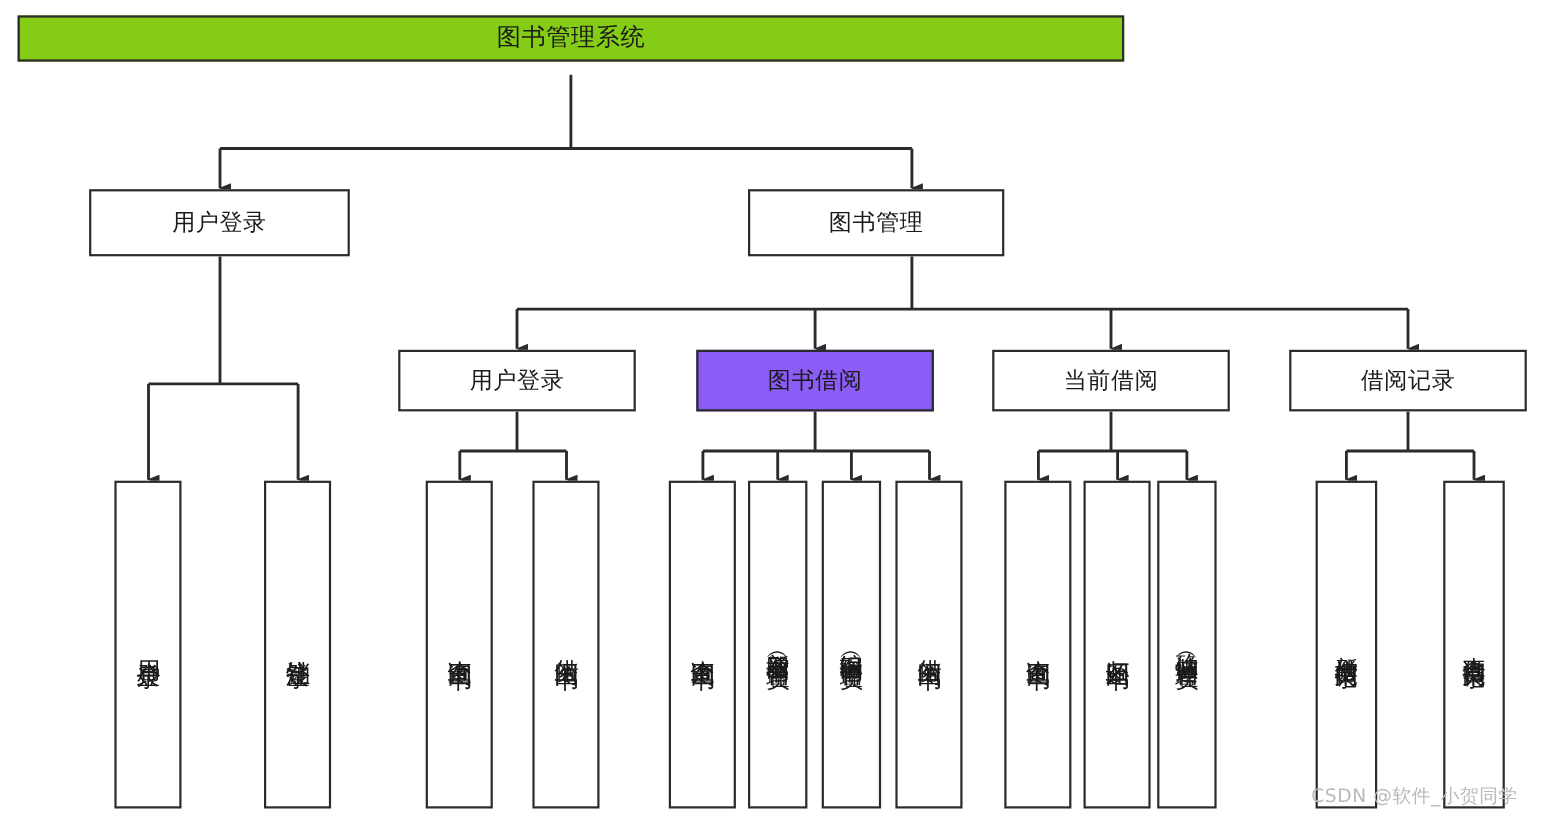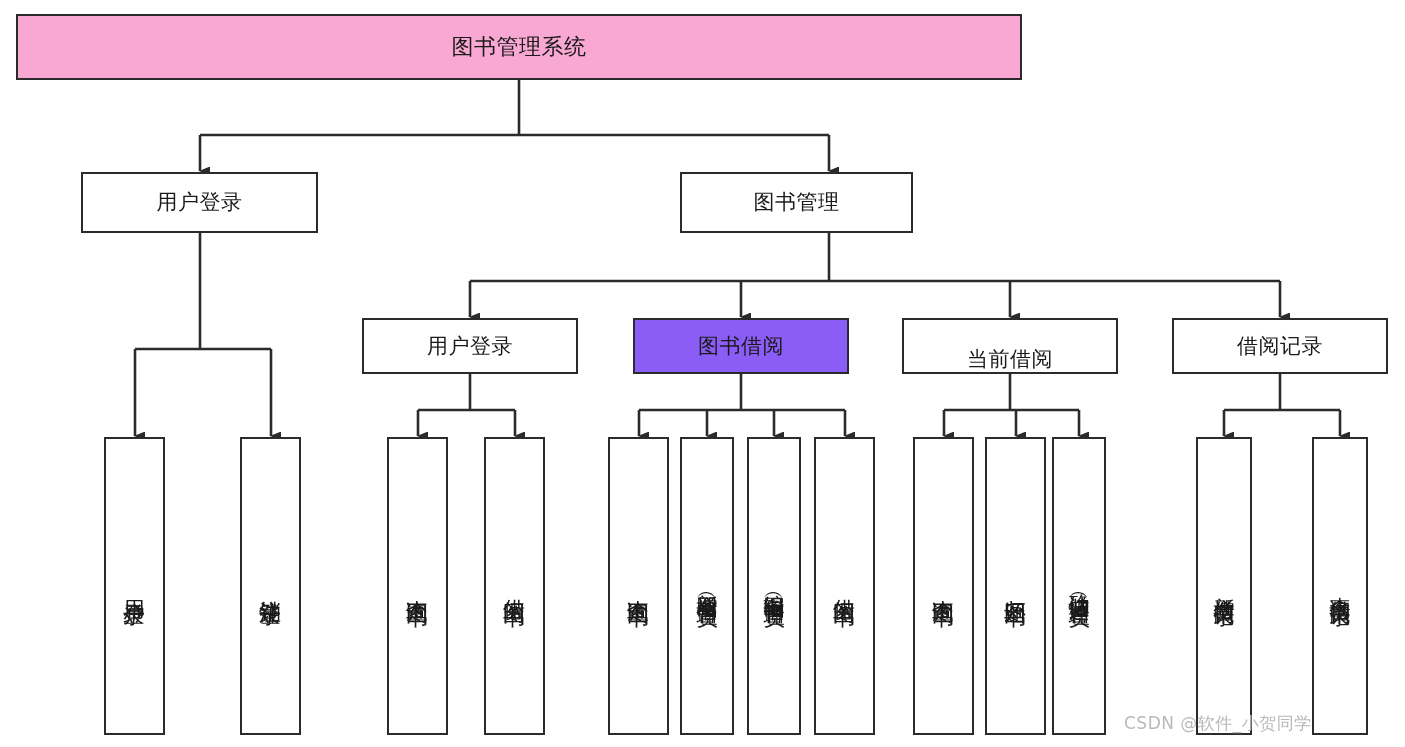--- a/index.html
+++ b/index.html
@@ -118,36 +118,36 @@
         <path d="M 1016 410 L 1016 436" marker-end="url(#arrowhead)"></path>
         <path d="M 1079 410 L 1079 436" marker-end="url(#arrowhead)"></path>
         <path d="M 1280 374 L 1280 410"></path>
         <path d="M 1224 410 L 1340 410"></path>
         <path d="M 1224 410 L 1224 436" marker-end="url(#arrowhead)"></path>
         <path d="M 1340 410 L 1340 436" marker-end="url(#arrowhead)"></path>
       </g>
   </svg>
 
   <div id="nodes-layer">
-      <div class="node h root" style="left: 16px; top: 14px; width: 1006px; height: 66px; border-color: rgb(43, 43, 43); background: #f9a8d4;">
+      <div class="node h root" style="left: 16px; top: 14px; width: 1006px; height: 42px; border-color: rgb(43, 43, 43); background: #84cc16;">
         <span class="node-label">图书管理系统</span>
       </div>
       <div class="node h" style="left: 81px; top: 172px; width: 237px; height: 61px; border-color: rgb(43, 43, 43); background: rgb(255, 255, 255);">
         <span class="node-label">用户登录</span>
       </div>
       <div class="node h" style="left: 680px; top: 172px; width: 233px; height: 61px; border-color: rgb(43, 43, 43); background: rgb(255, 255, 255);">
         <span class="node-label">图书管理</span>
       </div>
       <div class="node h" style="left: 362px; top: 318px; width: 216px; height: 56px; border-color: rgb(43, 43, 43); background: rgb(255, 255, 255);">
         <span class="node-label">用户登录</span>
       </div>
       <div class="node h" style="left: 633px; top: 318px; width: 216px; height: 56px; border-color: rgb(43, 43, 43); background: #8b5cf6;">
         <span class="node-label">图书借阅</span>
       </div>
-      <div class="node h" style="left: 902px; top: 318px; width: 216px; height: 56px; border-color: rgb(43, 43, 43); background: rgb(255, 255, 255); align-items: flex-end;">
+      <div class="node h" style="left: 902px; top: 318px; width: 216px; height: 56px; border-color: rgb(43, 43, 43); background: rgb(255, 255, 255);">
         <span class="node-label">当前借阅</span>
       </div>
       <div class="node h" style="left: 1172px; top: 318px; width: 216px; height: 56px; border-color: rgb(43, 43, 43); background: rgb(255, 255, 255);">
         <span class="node-label">借阅记录</span>
       </div>
       <div class="node v" style="left: 104px; top: 437px; width: 61px; height: 298px; border-color: rgb(43, 43, 43); background: rgb(255, 255, 255);">
         <span class="node-label">用户登录</span>
       </div>
       <div class="node v" style="left: 240px; top: 437px; width: 61px; height: 298px; border-color: rgb(43, 43, 43); background: rgb(255, 255, 255);">
         <span class="node-label">注销登录</span>
@@ -180,15 +180,15 @@
         <span class="node-label">确认归还（管理员）</span>
       </div>
       <div class="node v tall" style="left: 1196px; top: 437px; width: 56px; height: 298px; border-color: rgb(43, 43, 43); background: rgb(255, 255, 255);">
         <span class="node-label">新增借阅记录</span>
       </div>
       <div class="node v tall" style="left: 1312px; top: 437px; width: 56px; height: 298px; border-color: rgb(43, 43, 43); background: rgb(255, 255, 255);">
         <span class="node-label">查询借阅记录</span>
       </div>
     </div>
 
-  <div class="watermark" style="left:1124px; top:712px;">CSDN @软件_小贺同学</div>
+  <div class="watermark" style="left:1192px; top:712px;">CSDN @软件_小贺同学</div>
 
 </div>
 
 </body></html>

